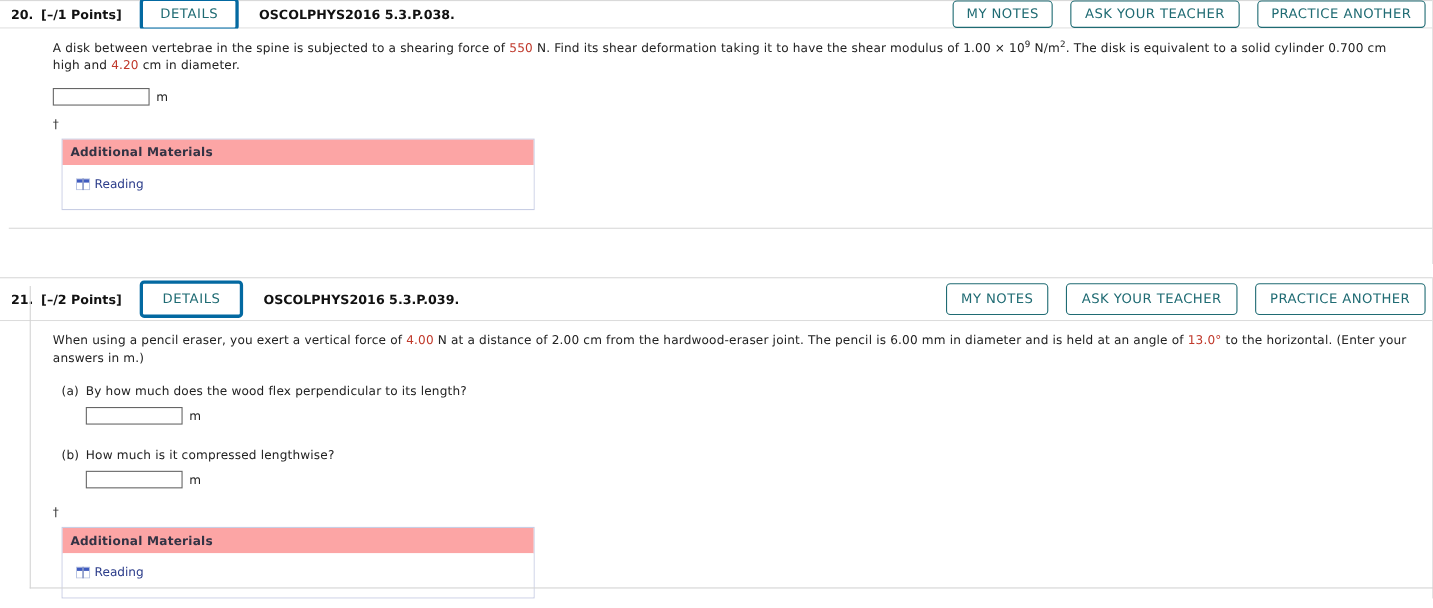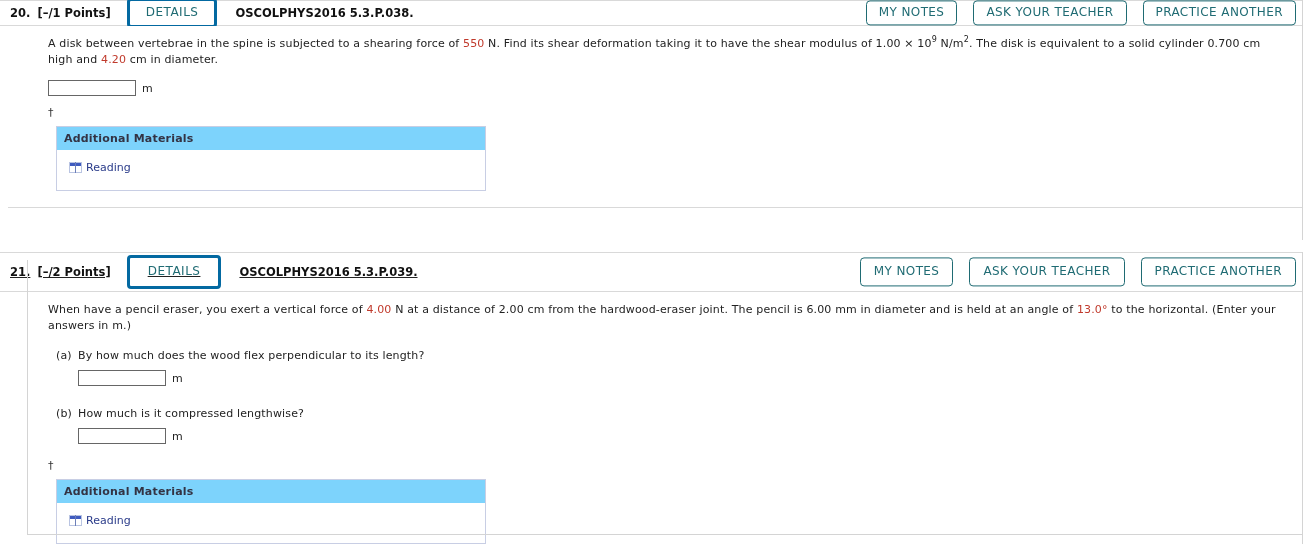--- a/index.html
+++ b/index.html
@@ -34,21 +34,21 @@
   .q-header {
     position: relative;
     height: 26px;
     background: #ffffff;
     border-top: 1px solid #d9d9d9;
     border-bottom: 1px solid #d9d9d9;
     display: flex;
     align-items: center;
     box-sizing: border-box;
   }
-  .q-header.tall { height: 40px; text-decoration: underline; }
+  .q-header.tall { height: 40px; }
 
   .q-number {
     font-weight: bold;
     font-size: 11.5px;
     color: #111;
     padding-left: 10px;
     white-space: nowrap;
   }
   .q-points {
     font-weight: bold;
@@ -154,21 +154,21 @@
 
   
   .addl {
     margin: 6px 0 0 48px;
     width: 430px;
     border: 1px solid #c8cee4;
     box-sizing: border-box;
     background: #ffffff;
   }
   .addl-title {
-    background: #7dd3fc;
+    background: #fca5a5;
     color: #333344;
     font-weight: bold;
     font-size: 11px;
     padding: 5px 8px 5px 7px;
     letter-spacing: 0.2px;
   }
   .addl-body {
     padding: 11px 8px 14px 12px;
     background: #fff;
   }
@@ -310,21 +310,21 @@
       <span class="q-code">OSCOLPHYS2016 5.3.P.039.</span>
 
       <div class="header-actions">
         <button class="action-btn">MY NOTES</button>
         <button class="action-btn">ASK YOUR TEACHER</button>
         <button class="action-btn">PRACTICE ANOTHER</button>
       </div>
     </div>
 
     <div class="q-body">
-      <div class="q-text"><span>When have a pencil eraser, you exert a vertical force of </span><span class="val">4.00</span><span> N at a distance of 2.00 cm from the hardwood-eraser joint. The pencil is 6.00 mm in diameter and is held at an angle of </span><span class="val">13.0°</span><span> to the horizontal. (Enter your answers in m.)</span></div>
+      <div class="q-text"><span>When using a pencil eraser, you exert a vertical force of </span><span class="val">4.00</span><span> N at a distance of 2.00 cm from the hardwood-eraser joint. The pencil is 6.00 mm in diameter and is held at an angle of </span><span class="val">13.0°</span><span> to the horizontal. (Enter your answers in m.)</span></div>
 
       <div class="q-text" style="margin-top:14px;padding-left:48px;display:flex;">
         <span style="width:22px;">(a)</span>
         <span>By how much does the wood flex perpendicular to its length?</span>
       </div>
       <div class="ans-row indent">
         <input class="ans-input" type="text" value="" style="">
         <span class="ans-unit">m</span>
       </div>
 

